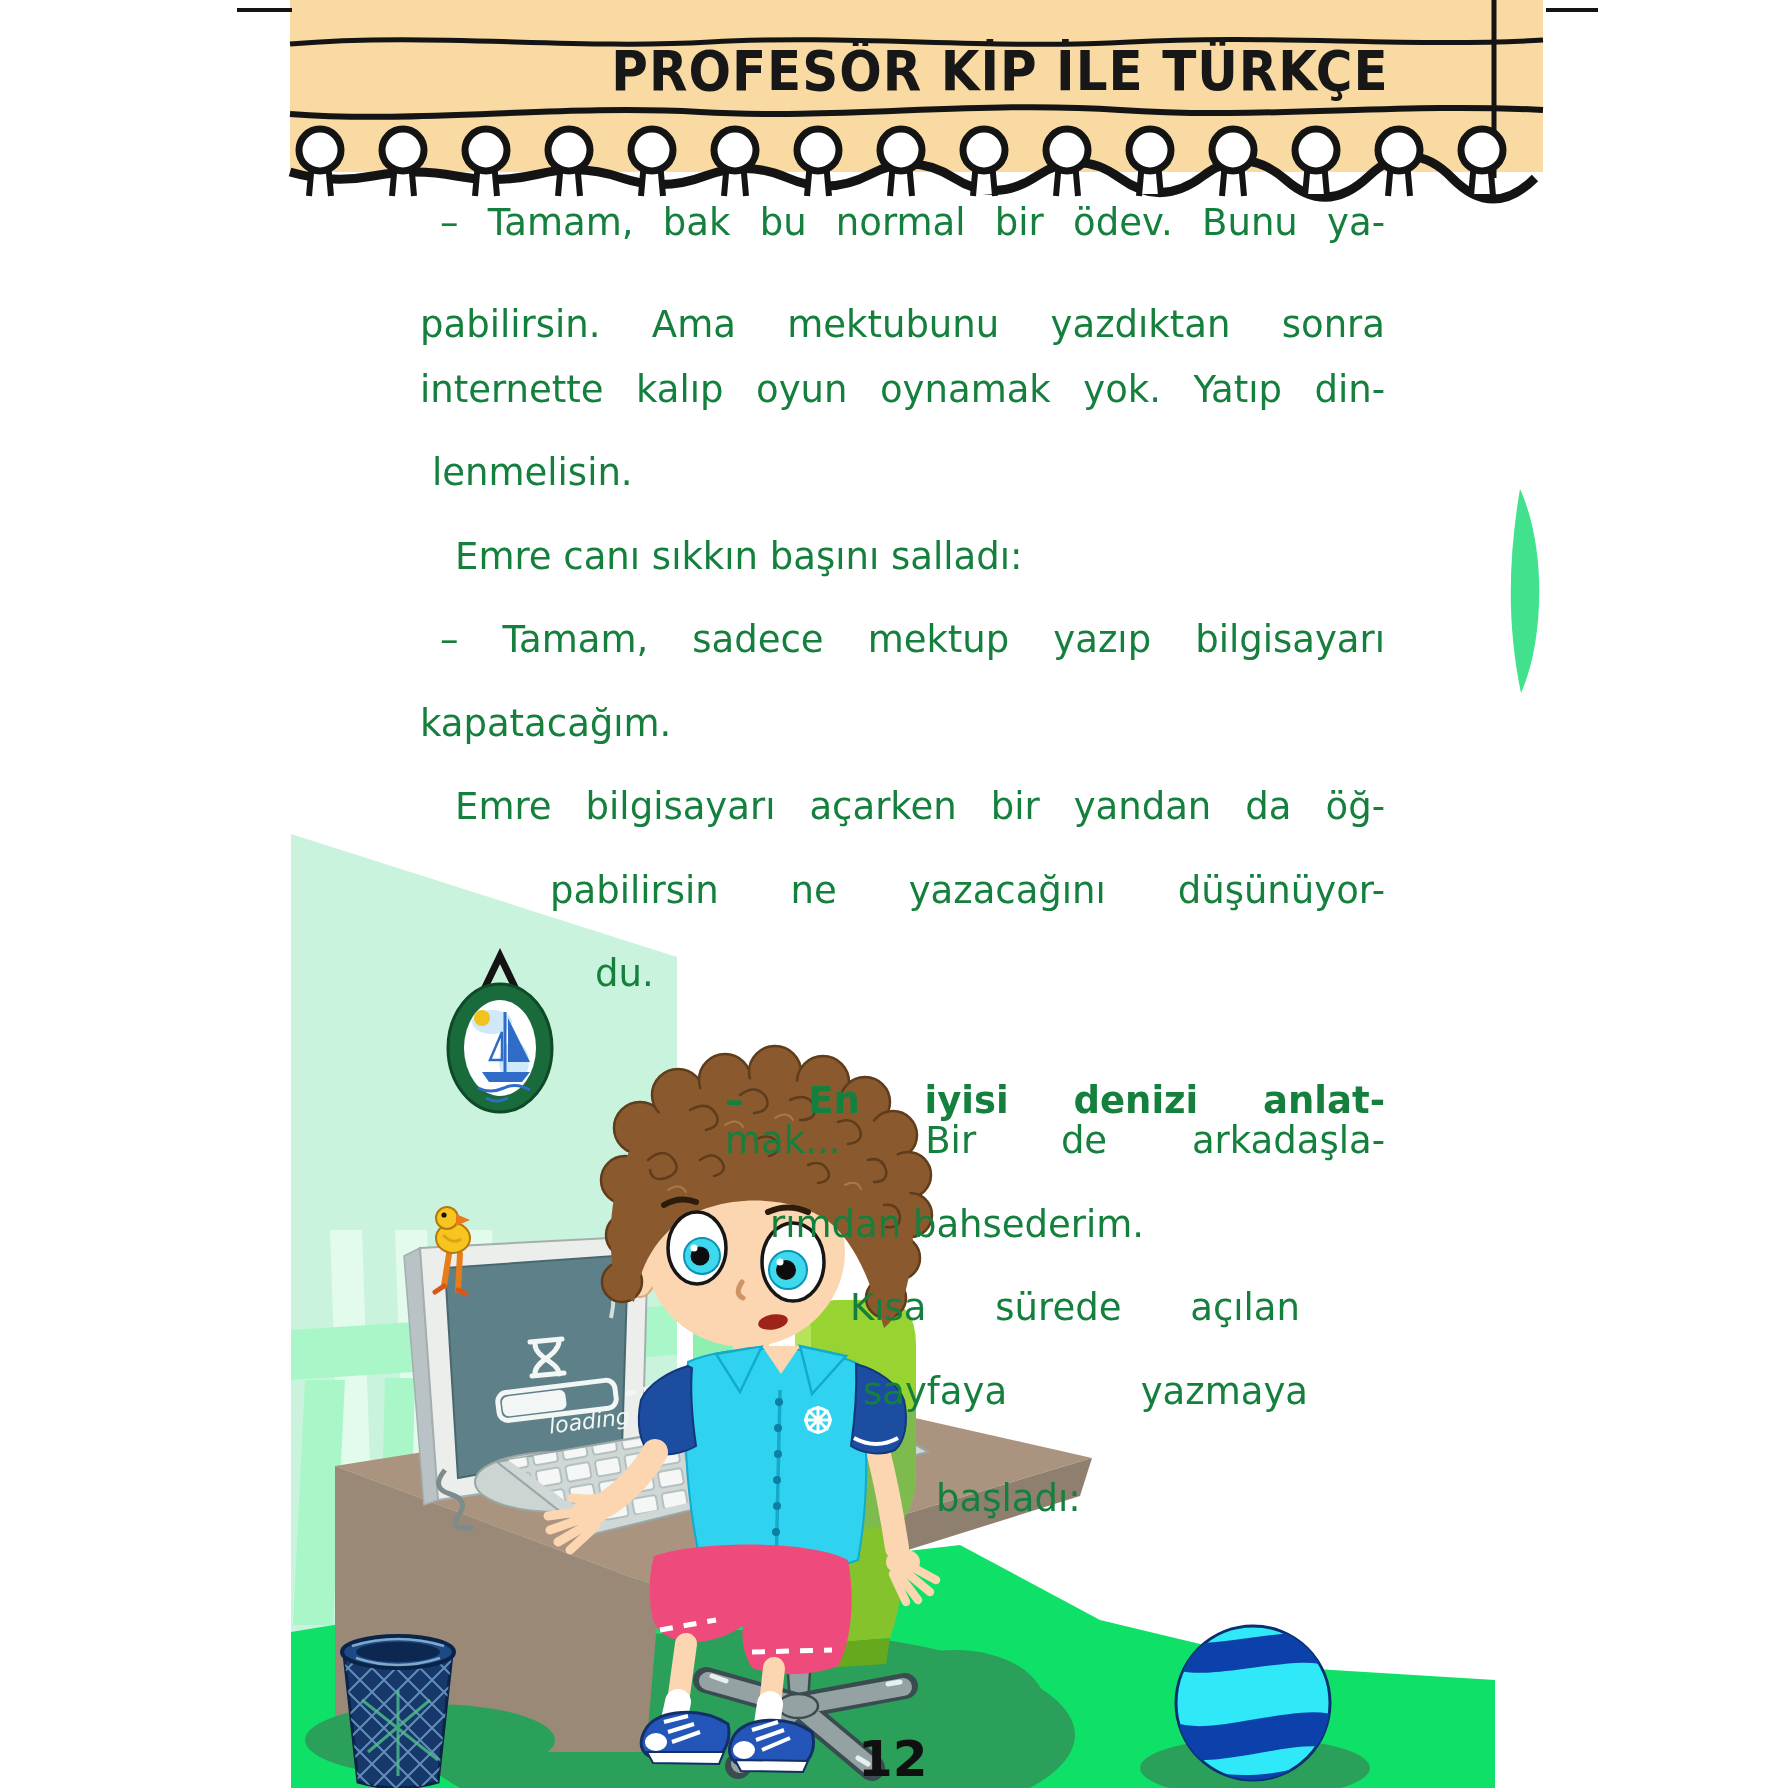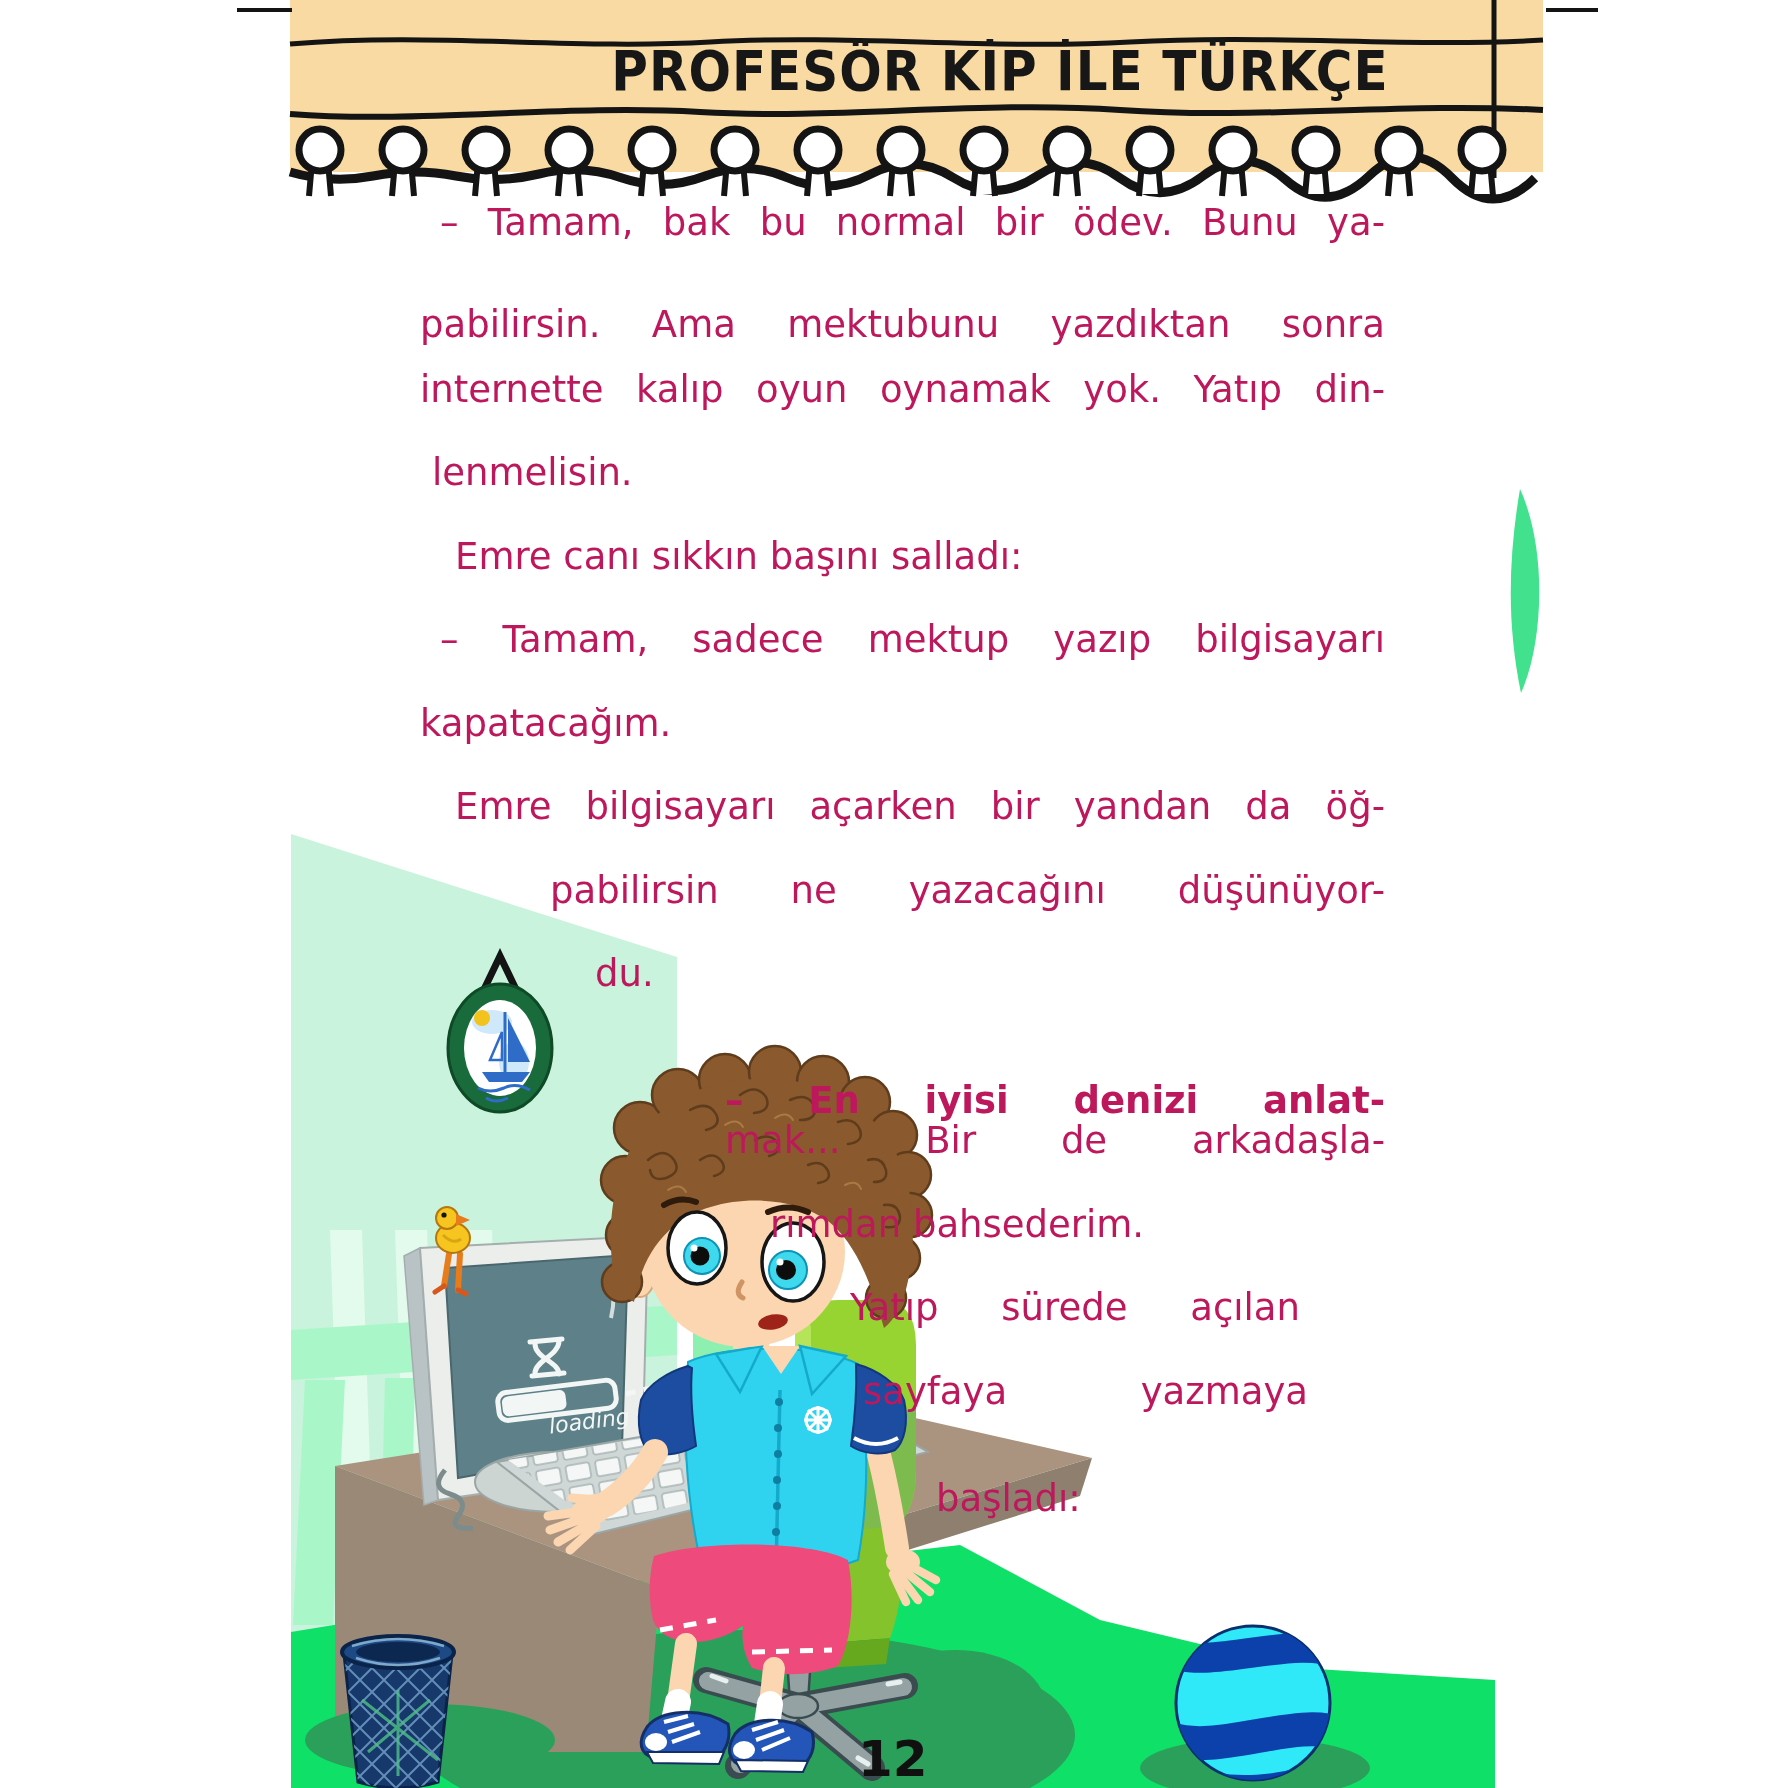--- a/index.html
+++ b/index.html
@@ -2,21 +2,21 @@
 <html><head>
 <meta charset="utf-8">
 <style>
   html,body{margin:0;padding:0;background:#ffffff;}
   .page{position:relative;width:1788px;height:1788px;background:#ffffff;overflow:hidden;
         font-family:"DejaVu Sans", sans-serif;}
   .scene{position:absolute;left:0;top:0;width:1788px;height:1788px;}
   .title{position:absolute;left:600px;top:38px;width:800px;text-align:center;
          font-size:50px;font-weight:bold;letter-spacing:1px;color:#171717;
          transform:scaleY(1.12);transform-origin:50% 0;}
-  .line{position:absolute;font-size:37px;color:#be185d;line-height:46px;white-space:nowrap;}
+  .line{position:absolute;font-size:37px;color:#15803d;line-height:46px;white-space:nowrap;}
   .line.j{white-space:normal;text-align:justify;text-align-last:justify;}
   .pagenum{position:absolute;left:858px;top:1730px;width:100px;text-align:left;
            font-size:50px;font-weight:bold;color:#101010;}
 </style>
 </head>
 <body>
 
 <div class="page">
 
 <svg class="scene" viewBox="0 0 1788 1788" xmlns="http://www.w3.org/2000/svg">
@@ -329,19 +329,19 @@
 <div class="line" style="left:432px;top:450px;">lenmelisin.</div>
 <div class="line" style="left:455px;top:534px;">Emre canı sıkkın başını salladı:</div>
 <div class="line j" style="left:440px;top:617px;width:945px;">– Tamam, sadece mektup yazıp bilgisayarı</div>
 <div class="line" style="left:420px;top:701px;">kapatacağım.</div>
 <div class="line j" style="left:455px;top:784px;width:930px;">Emre bilgisayarı açarken bir yandan da öğ-</div>
 <div class="line j" style="left:550px;top:868px;width:835px;">pabilirsin ne yazacağını düşünüyor-</div>
 <div class="line" style="left:595px;top:951px;">du.</div>
 <div class="line j" style="left:725px;top:1078px;width:660px;font-weight:bold;">– En iyisi denizi anlat-</div>
 <div class="line j" style="left:725px;top:1118px;width:660px;">mak... Bir de arkadaşla-</div>
 <div class="line" style="left:770px;top:1202px;">rımdan bahsederim.</div>
-<div class="line j" style="left:850px;top:1285px;width:450px;">Yatıp sürede açılan</div>
+<div class="line j" style="left:850px;top:1285px;width:450px;">Kısa sürede açılan</div>
 <div class="line j" style="left:855px;top:1369px;width:445px;margin-left:8px;">sayfaya yazmaya</div>
 <div class="line" style="left:936px;top:1452px;margin-top:24px;">başladı:</div>
 
 <div class="pagenum">12</div>
 
 </div>
 
 </body></html>

